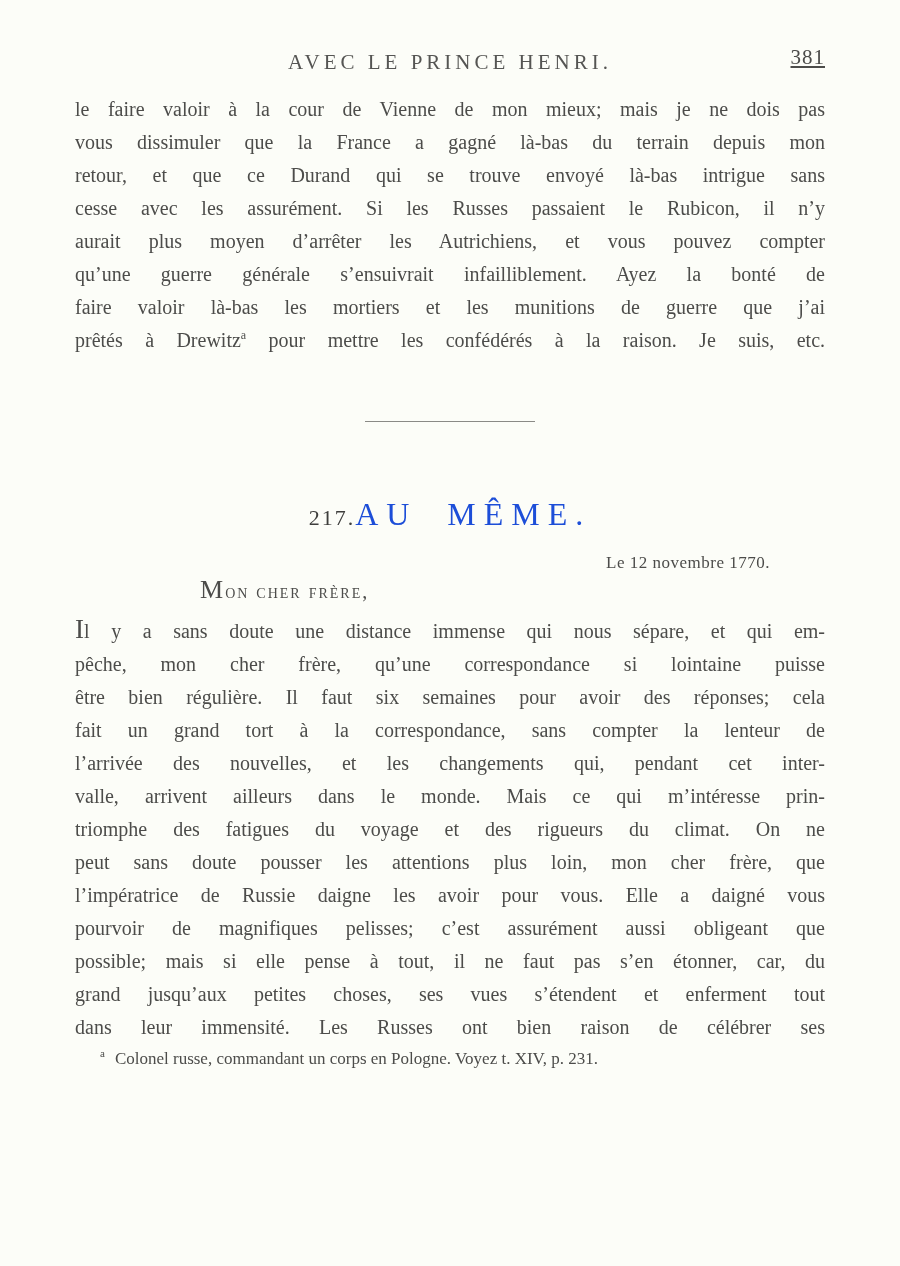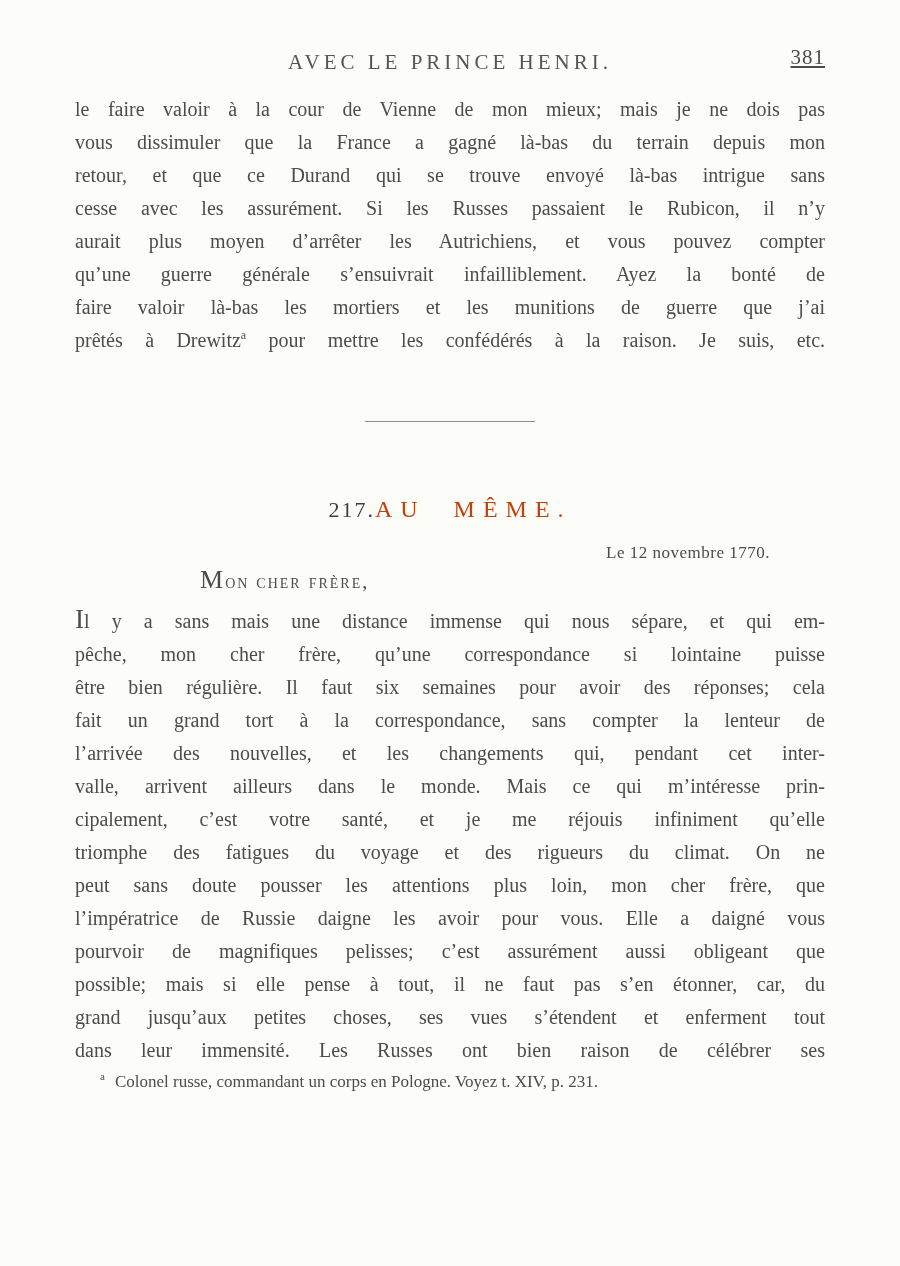--- a/index.html
+++ b/index.html
@@ -65,24 +65,24 @@
     margin-top: 74px;
     text-align: center;
     font-weight: normal;
   }
   .letter-number {
     font-size: 22px;
     letter-spacing: 2px;
     color: #3e3e3c;
   }
   .letter-title {
-    font-size: 24px;
+    font-size: 32px;
     letter-spacing: 8px;
     word-spacing: 14px;
-    color: #c2410c;
+    color: #1d4ed8;
   }
   .dateline {
     margin-top: 16px;
     text-align: right;
     padding-right: 55px;
     font-size: 17px;
     letter-spacing: 0.5px;
   }
   .salutation {
     margin-top: 2px;
@@ -136,27 +136,26 @@
 
   <h2 class="letter-heading">
     <span class="letter-number">217.</span><span class="letter-title">AU MÊME.</span>
   </h2>
 
   <div class="dateline">Le 12 novembre 1770.</div>
 
   <div class="salutation">Mon cher frère,</div>
 
   <section class="body-para">
-      <div class="line">Il y a sans mais une distance immense qui nous sépare, et qui em-</div>
+      <div class="line">Il y a sans doute une distance immense qui nous sépare, et qui em-</div>
       <div class="line">pêche, mon cher frère, qu’une correspondance si lointaine puisse</div>
       <div class="line">être bien régulière. Il faut six semaines pour avoir des réponses; cela</div>
       <div class="line">fait un grand tort à la correspondance, sans compter la lenteur de</div>
       <div class="line">l’arrivée des nouvelles, et les changements qui, pendant cet inter-</div>
       <div class="line">valle, arrivent ailleurs dans le monde. Mais ce qui m’intéresse prin-</div>
-      <div class="line">cipalement, c’est votre santé, et je me réjouis infiniment qu’elle</div>
       <div class="line">triomphe des fatigues du voyage et des rigueurs du climat. On ne</div>
       <div class="line">peut sans doute pousser les attentions plus loin, mon cher frère, que</div>
       <div class="line">l’impératrice de Russie daigne les avoir pour vous. Elle a daigné vous</div>
       <div class="line">pourvoir de magnifiques pelisses; c’est assurément aussi obligeant que</div>
       <div class="line">possible; mais si elle pense à tout, il ne faut pas s’en étonner, car, du</div>
       <div class="line">grand jusqu’aux petites choses, ses vues s’étendent et enferment tout</div>
       <div class="line">dans leur immensité. Les Russes ont bien raison de célébrer ses</div>
     </section>
 
   <div class="footnote">

